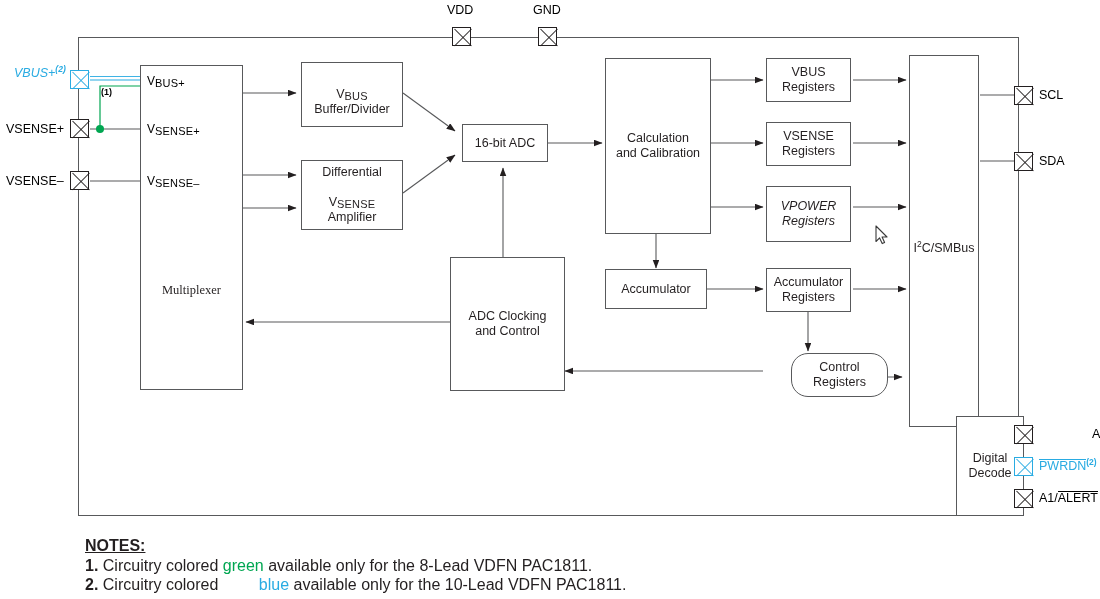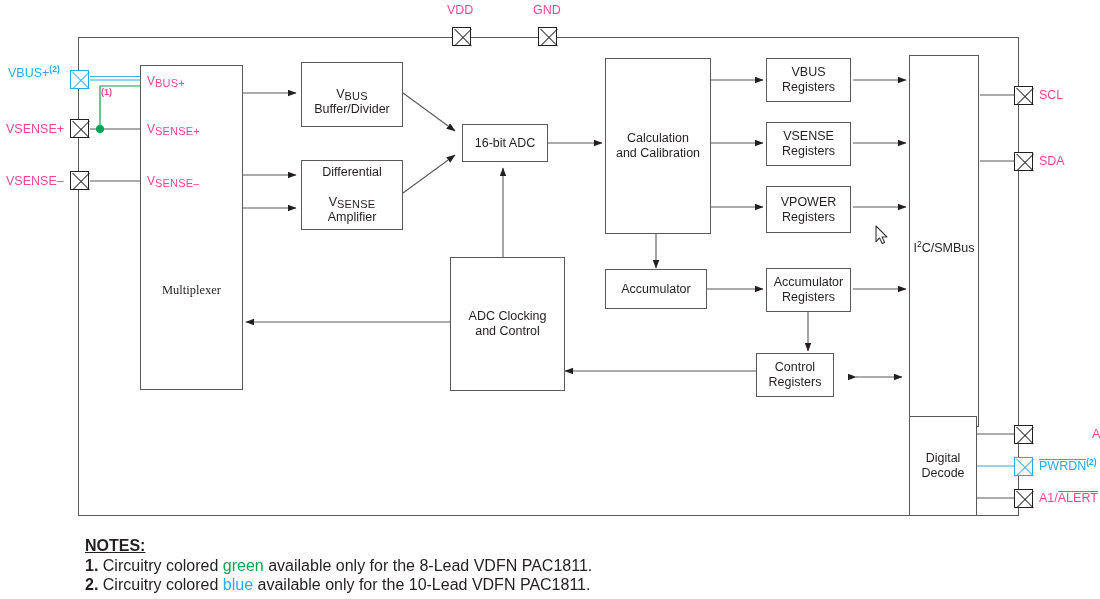--- a/index.html
+++ b/index.html
@@ -62,21 +62,21 @@
   .pin::before{transform:rotate(45deg);}
   .pin::after{transform:rotate(-45deg);}
   .pin.cyan{border-color:#29abe2;}
   .pin.cyan::before,.pin.cyan::after{background:#29abe2;}
 
   
   .lbl{
     position:absolute;
     font-size:12.5px;
     line-height:14px;
-    color:#ec4899;
+    color:#000000;
     white-space:nowrap;
   }
   .lbl.bold{font-weight:bold;}
   .lbl.cyan{color:#29abe2;}
   .lbl.mux-port{font-size:12px;}
   .ovl{
     border-top:1.4px solid currentColor;
     padding-top:0px;
     display:inline-block;
     line-height:13px;
@@ -90,21 +90,21 @@
     left:85px;top:536px;
     width:700px;
     font-size:16px;
     line-height:19.5px;
     color:#231f20;
   }
   #notes .nhead{font-weight:bold;text-decoration:underline;}
   #notes .nrow{white-space:nowrap;}
   #notes .nnum{font-weight:bold;}
   .green{color:#00a651;}
-  .blue{color:#29abe2;}
+  .blue{color:#29abe2;margin-left:36px;}
 
   
   #cursor{position:absolute;left:875px;top:225px;width:14px;height:20px;}
 </style>
 </head>
 <body>
 
 <div id="stage">
 
   <svg id="wires" viewBox="0 0 1100 599">
@@ -176,21 +176,21 @@
   </svg>
 
   <div class="chip-outline" style="left:78px;top:37px;width:941px;height:479px;"></div>
 
   <div class="lbl" style="left:447px;top:3px;">VDD</div>
   <div class="pin" style="left:452px;top:27px;"></div>
 
   <div class="lbl" style="left:533px;top:3px;">GND</div>
   <div class="pin" style="left:538px;top:27px;"></div>
 
-  <div class="lbl cyan" style="left:8px;top:66px;">
+  <div class="lbl cyan" style="left:14px;top:66px;font-style:italic;">
     <span>VBUS+</span><sup>(2)</sup>
   </div>
   <div class="pin cyan" style="left:70px;top:70px;"></div>
 
   <div class="lbl" style="left:6px;top:122px;">VSENSE+</div>
   <div class="pin" style="left:70px;top:119px;"></div>
 
   <div class="lbl" style="left:6px;top:174px;">VSENSE–</div>
   <div class="pin" style="left:70px;top:171px;"></div>
 
@@ -231,34 +231,34 @@
 
   <div class="blk" style="left:450px;top:257px;width:115px;height:134px;">ADC Clocking
 and Control</div>
 
   <div class="blk" style="left:605px;top:269px;width:102px;height:40px;">Accumulator</div>
 
   <div class="blk" style="left:766px;top:58px;width:85px;height:44px;">VBUS
 Registers</div>
   <div class="blk" style="left:766px;top:122px;width:85px;height:44px;">VSENSE
 Registers</div>
-  <div class="blk" style="left:766px;top:186px;width:85px;height:47px;">VPOWER
+  <div class="blk" style="left:766px;top:186px;width:85px;height:56px;font-style:italic;">VPOWER
 Registers</div>
   <div class="blk" style="left:766px;top:268px;width:85px;height:44px;">Accumulator
 Registers</div>
-  <div class="blk" style="left:756px;top:353px;width:78px;height:44px;">Control
+  <div class="blk" style="left:791px;top:353px;width:97px;height:44px;border-radius:17px;">Control
 Registers</div>
 
   <div class="blk tall" style="left:909px;top:55px;width:70px;height:372px;">
     <span>
       <span>I</span><sup style="font-weight:normal;">2</sup><span>C/SMBus</span>
     </span>
   </div>
 
-  <div class="blk" style="left:909px;top:416px;width:68px;height:100px;">Digital
+  <div class="blk" style="left:956px;top:416px;width:68px;height:100px;">Digital
 Decode</div>
 
   <div class="pin" style="left:1014px;top:86px;"></div>
   <div class="lbl" style="left:1039px;top:88px;">SCL</div>
 
   <div class="pin" style="left:1014px;top:152px;"></div>
   <div class="lbl" style="left:1039px;top:154px;">SDA</div>
 
   <div class="pin" style="left:1014px;top:425px;"></div>
   <div class="lbl" style="left:1092px;top:427px;">

